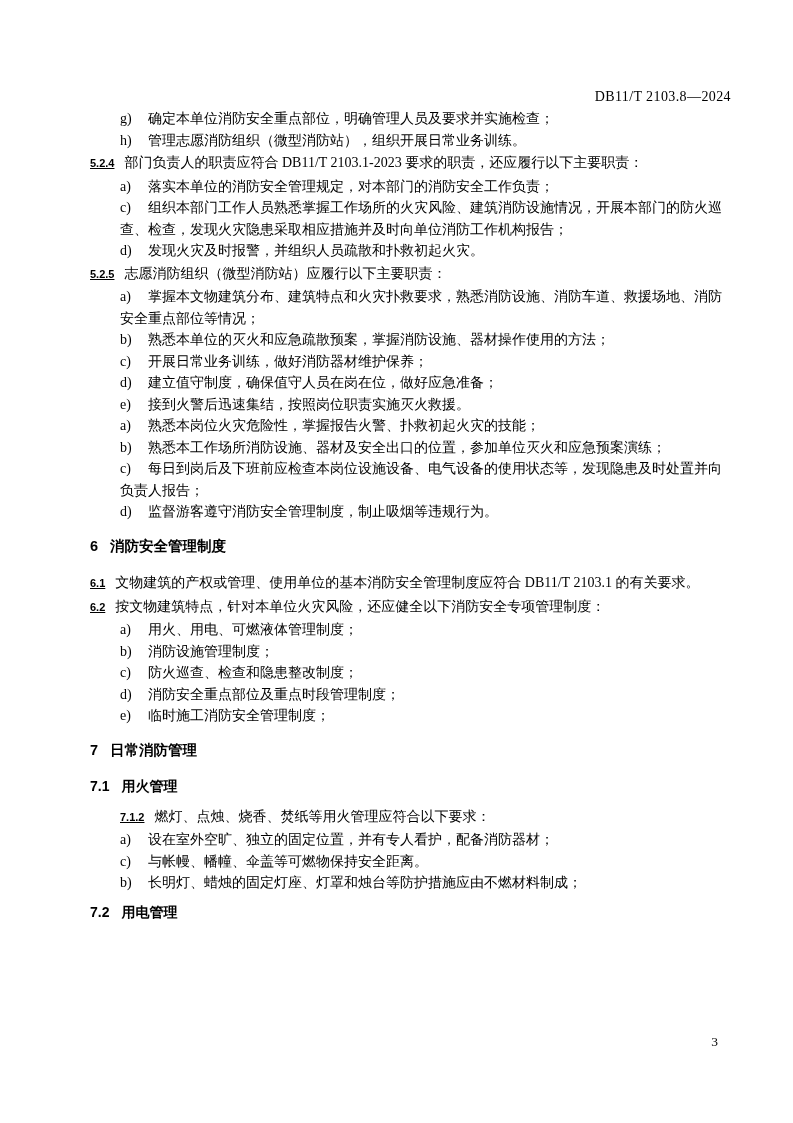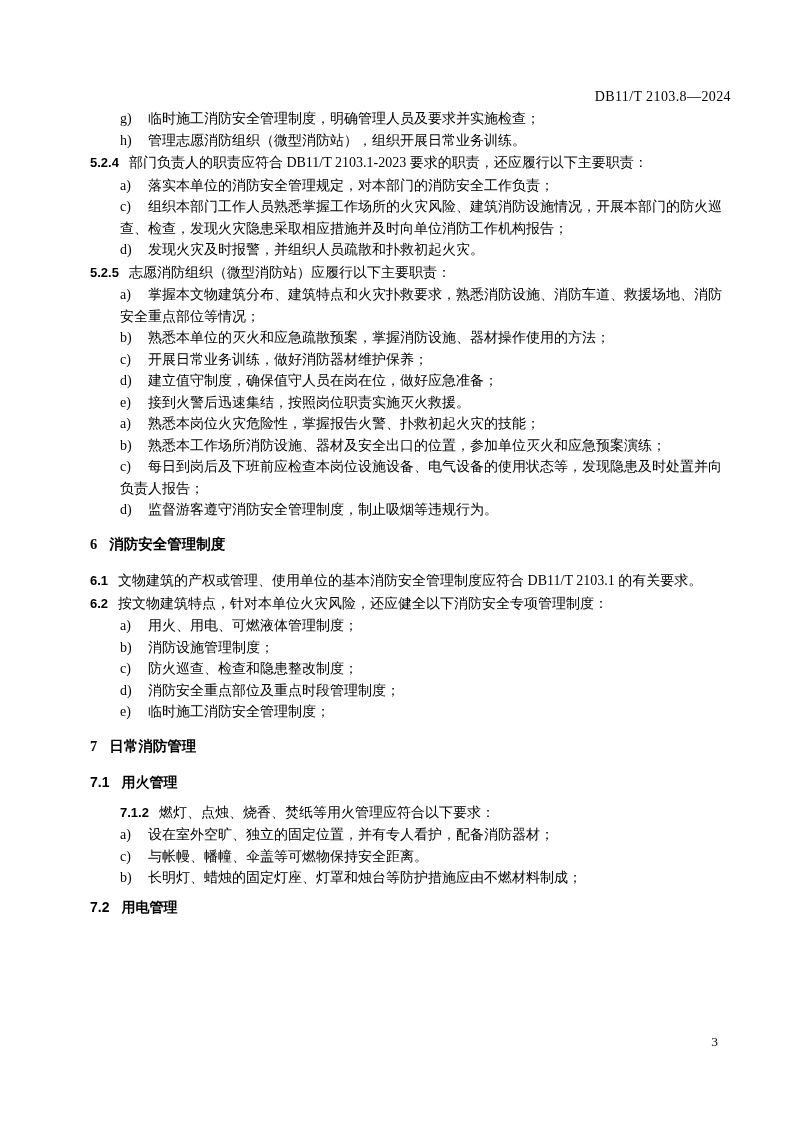--- a/index.html
+++ b/index.html
@@ -30,27 +30,28 @@
     top: 108px;
     left: 90px;
     width: 641px;
   }
   .item { padding-left: 30px; }
   .item .lbl { display: inline-block; width: 28px; }
   .clause { margin: 1px 0; }
   .cnum {
     font-family: "Liberation Sans", "DejaVu Sans", sans-serif;
     font-weight: bold;
-    font-size: 13px;
+    font-size: 11px;
     margin-right: 10px;
+    text-decoration: underline;
   }
   .sub { padding-left: 30px; }
   .h1 {
     margin: 13px 0 15px;
-    font-family: Liberation Serif, serif;
+    font-family: Liberation Sans, sans-serif;
     font-weight: bold;
     font-size: 14.5px;
   }
   .h2 {
     margin: 8px 0 8px;
     font-family: "Liberation Sans", "DejaVu Sans", sans-serif;
     font-weight: bold;
     font-size: 14px;
   }
   .h1 .hnum, .h2 .hnum { margin-right: 12px; }
@@ -67,21 +68,21 @@
 <body>
 
 <div class="page">
 
   <div class="header">
     <span>DB11/T 2103.8—2024</span>
   </div>
 
   <div class="body">
 
-    <div class="item"><span class="lbl">g)</span><span>临时施工消防安全管理制度，明确管理人员及要求并实施检查；</span></div>
+    <div class="item"><span class="lbl">g)</span><span>确定本单位消防安全重点部位，明确管理人员及要求并实施检查；</span></div>
     <div class="item"><span class="lbl">h)</span><span>管理志愿消防组织（微型消防站），组织开展日常业务训练。</span></div>
 
     <div class="clause"><span class="cnum">5.2.4</span><span>部门负责人的职责应符合 DB11/T 2103.1-2023 要求的职责，还应履行以下主要职责：</span></div>
     <div class="item"><span class="lbl">a)</span><span>落实本单位的消防安全管理规定，对本部门的消防安全工作负责；</span></div>
     <div class="item"><span class="lbl">c)</span><span>组织本部门工作人员熟悉掌握工作场所的火灾风险、建筑消防设施情况，开展本部门的防火巡查、检查，发现火灾隐患采取相应措施并及时向单位消防工作机构报告；</span></div>
     <div class="item"><span class="lbl">d)</span><span>发现火灾及时报警，并组织人员疏散和扑救初起火灾。</span></div>
 
     <div class="clause"><span class="cnum">5.2.5</span><span>志愿消防组织（微型消防站）应履行以下主要职责：</span></div>
     <div class="item"><span class="lbl">a)</span><span>掌握本文物建筑分布、建筑特点和火灾扑救要求，熟悉消防设施、消防车道、救援场地、消防安全重点部位等情况；</span></div>
     <div class="item"><span class="lbl">b)</span><span>熟悉本单位的灭火和应急疏散预案，掌握消防设施、器材操作使用的方法；</span></div>

